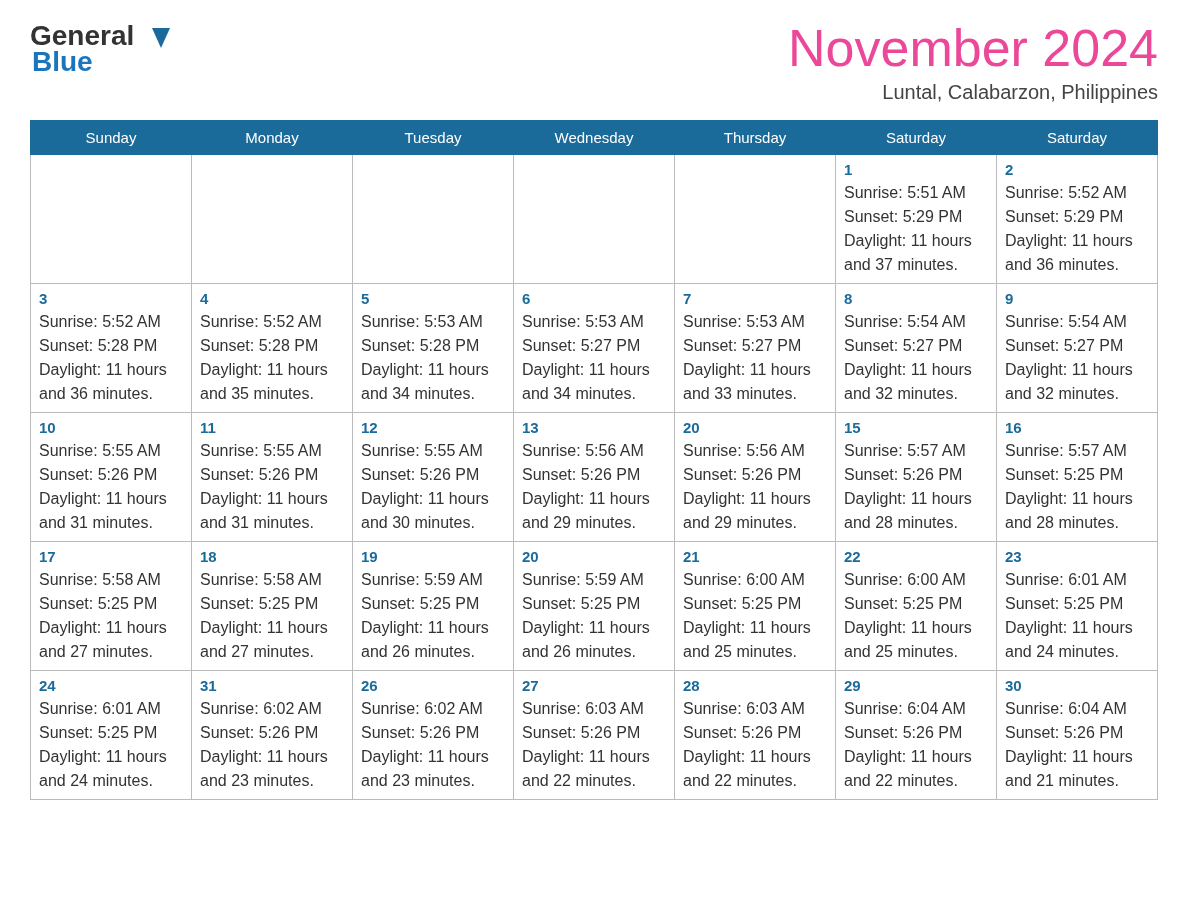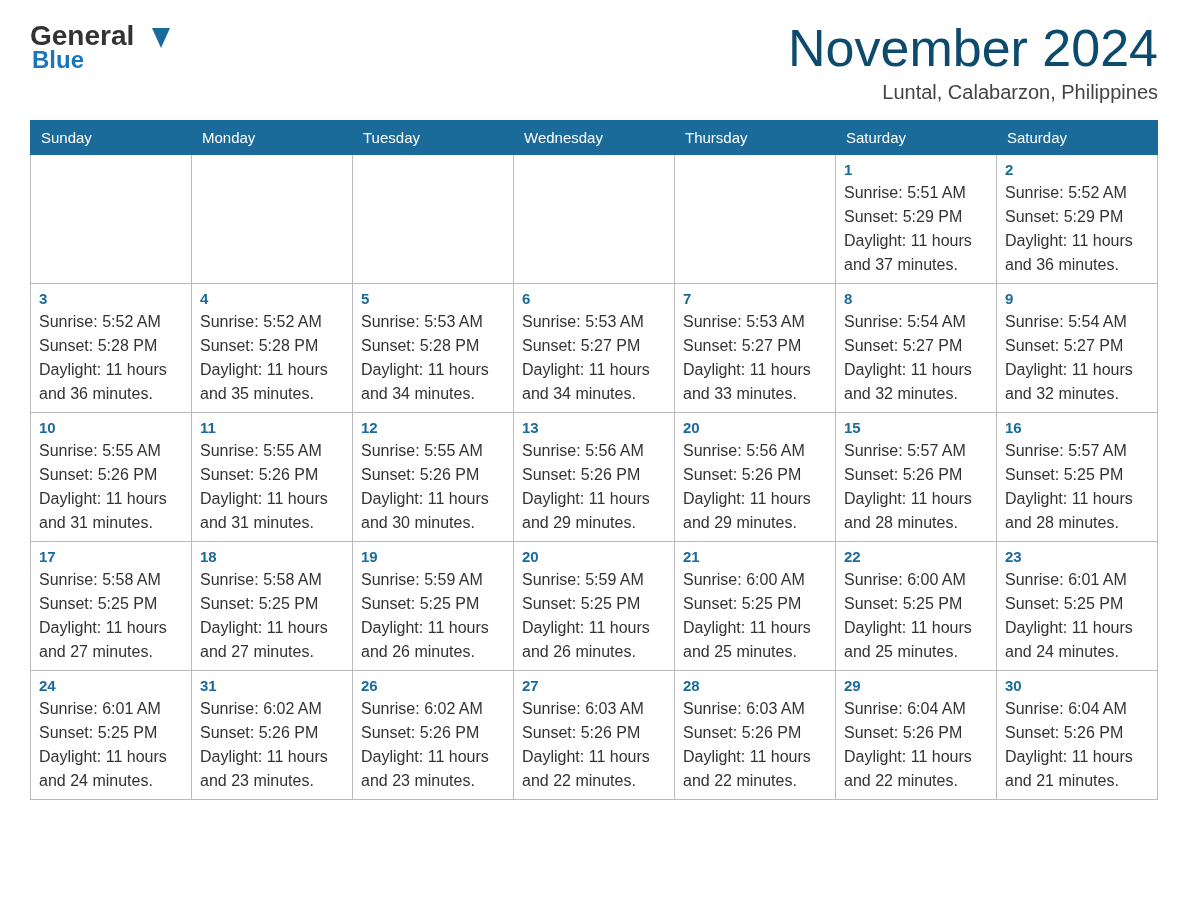--- a/index.html
+++ b/index.html
@@ -21,40 +21,40 @@
       display: flex;
       flex-direction: column;
       align-items: flex-start;
     }
     .title-area {
       text-align: right;
     }
     .main-title {
       font-size: 52px;
       font-weight: 400;
-      color: #0c4a6e;
+      color: #ec4899;
       line-height: 1.1;
     }
     .subtitle {
       font-size: 20px;
       color: #444;
       margin-top: 4px;
     }
     .calendar {
       width: 100%;
       border-collapse: collapse;
       border: 1px solid #999;
     }
     .calendar th {
       background: #1a6a9a;
       color: #fff;
       font-size: 15px;
       font-weight: normal;
       padding: 8px 10px;
-      text-align: left;
+      text-align: center;
       border: 1px solid #1a6a9a;
     }
     .calendar td {
       vertical-align: top;
       padding: 6px 8px;
       border: 1px solid #bbb;
       width: 14.28%;
       min-height: 100px;
       font-size: 12.5px;
       color: #333;
@@ -93,21 +93,21 @@
 <div class="header-area">
   <div class="logo-area">
     <div class="logo-wrapper">
       <span style="font-size:28px;font-weight:bold;color:#333;">General</span>
       <span style="display:inline-block;margin:0 2px;">
         <svg width="18" height="20" viewBox="0 0 18 20" style="vertical-align:middle;margin-bottom:4px;">
           <polygon points="0,0 18,0 9,20" fill="#1a6a9a"></polygon>
         </svg>
       </span>
     </div>
-    <span style="font-size:24px;font-weight:bold;color:#1a75bb;margin-top:-6px;margin-left:2px;">Blue</span>
+    <span style="font-size:28px;font-weight:bold;color:#1a75bb;margin-top:-6px;margin-left:2px;">Blue</span>
   </div>
   <div class="title-area">
     <div class="main-title">November 2024</div>
     <div class="subtitle">Luntal, Calabarzon, Philippines</div>
   </div>
 </div>
 
 <table class="calendar">
   <thead>
     <tr>

